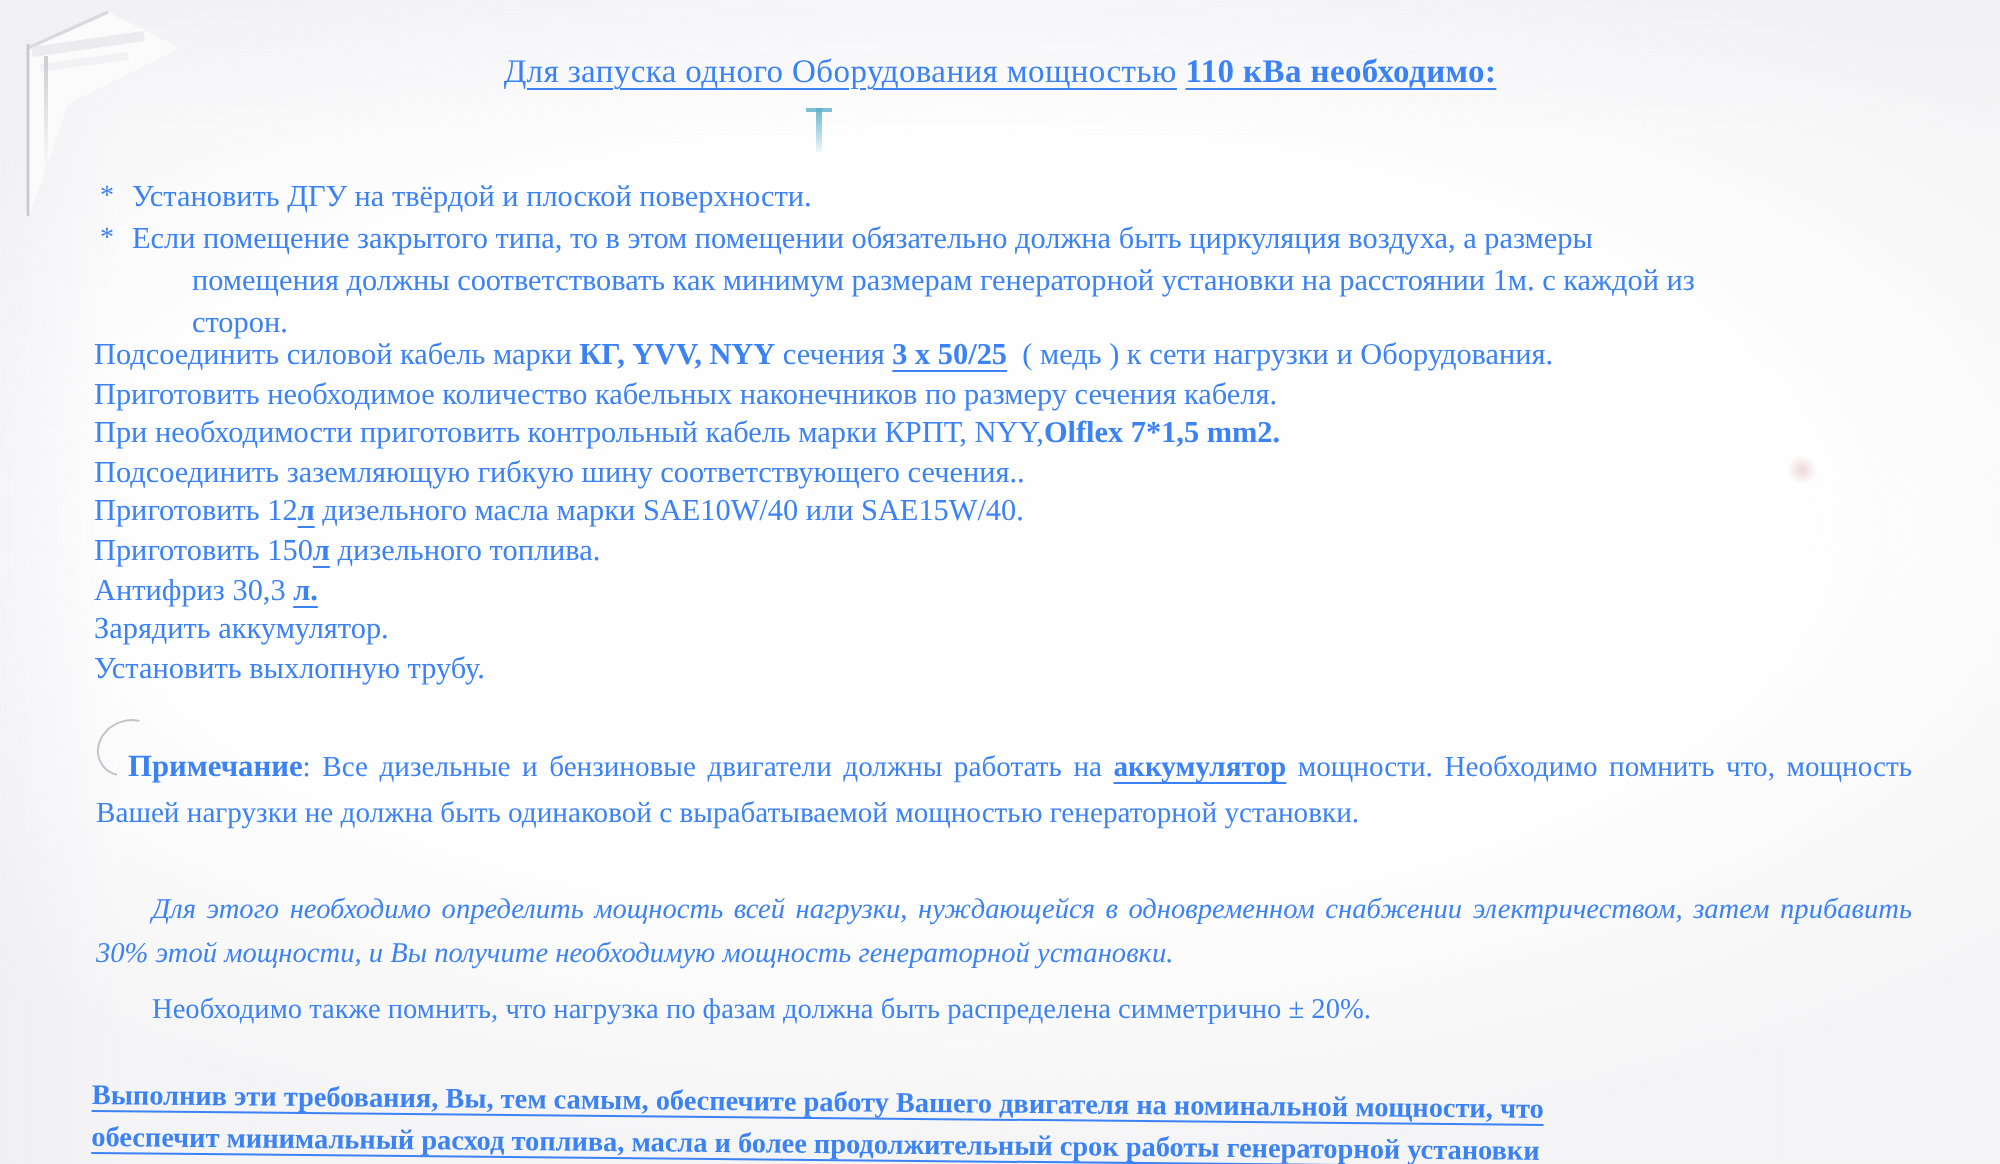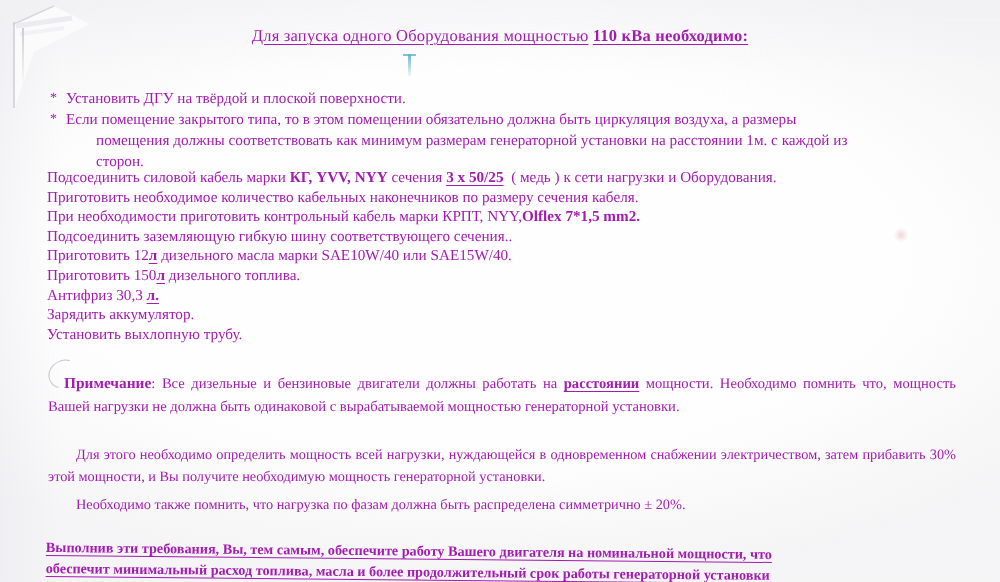--- a/index.html
+++ b/index.html
@@ -8,21 +8,21 @@
     padding: 0;
     background: #ffffff;
   }
   #page {
     position: relative;
     width: 1000px;
     height: 582px;
     background: #fefefe;
     overflow: hidden;
     font-family: "Liberation Serif", "DejaVu Serif", serif;
-    color: #a21caf;
+    color: #3b82f6;
   }
   
   #scan-noise {
     position: absolute;
     inset: 0;
     pointer-events: none;
     background:
       radial-gradient(ellipse 70% 55% at 48% 45%, rgba(255,255,255,0) 60%, rgba(228,228,232,0.35) 100%),
       linear-gradient(180deg, rgba(250,250,252,0.9) 0%, rgba(255,255,255,0) 12%),
       linear-gradient(90deg, rgba(246,246,249,0.85) 0%, rgba(255,255,255,0) 6%);
@@ -149,21 +149,21 @@
   .note .lead { font-weight: bold; font-size: 15.4px; padding-left: 16px; margin-top: 24px; }
 
   .para {
     left: 48px;
     width: 908px;
     font-size: 14.3px;
     line-height: 22px;
     text-align: justify;
   }
   .para .ind { padding-left: 28px; }
-  #para-load { top: 444px; }
+  #para-load { top: 444px; font-style: italic; }
   #para-sym  { top: 494px; }
 
   .final {
     top: 538px;
     left: 46px;
     width: 916px;
     font-size: 14.2px;
     line-height: 21px;
     font-weight: bold;
     text-align: justify;
@@ -246,21 +246,21 @@
     <div>
       <span>Антифриз       </span><span class="val">30,3</span><span>&nbsp;</span><span class="b u">л.</span>
     </div>
 
     <div>Зарядить аккумулятор.</div>
     <div>Установить выхлопную трубу.</div>
 
   </div>
 
   <div class="blk note">
-    <span class="lead">Примечание</span><span>: </span><span>Все  дизельные  и  бензиновые  двигатели  должны  работать  на  </span><span class="b u">расстоянии</span><span>  мощности.  Необходимо  помнить что, мощность  Вашей  нагрузки  не  должна  быть  одинаковой  с  вырабатываемой  мощностью  генераторной установки.</span>
+    <span class="lead">Примечание</span><span>: </span><span>Все  дизельные  и  бензиновые  двигатели  должны  работать  на  </span><span class="b u">аккумулятор</span><span>  мощности.  Необходимо  помнить что, мощность  Вашей  нагрузки  не  должна  быть  одинаковой  с  вырабатываемой  мощностью  генераторной установки.</span>
   </div>
 
   <div class="blk para" id="para-load">
     <span class="ind">Для   этого   необходимо   определить   мощность   всей   нагрузки,   нуждающейся   в   одновременном   снабжении электричеством, затем прибавить 30% этой мощности, и Вы получите необходимую мощность генераторной установки.</span>
   </div>
 
   <div class="blk para" id="para-sym">
     <span class="ind">Необходимо также помнить, что нагрузка по фазам  должна быть распределена симметрично ± 20%.</span>
   </div>
 

